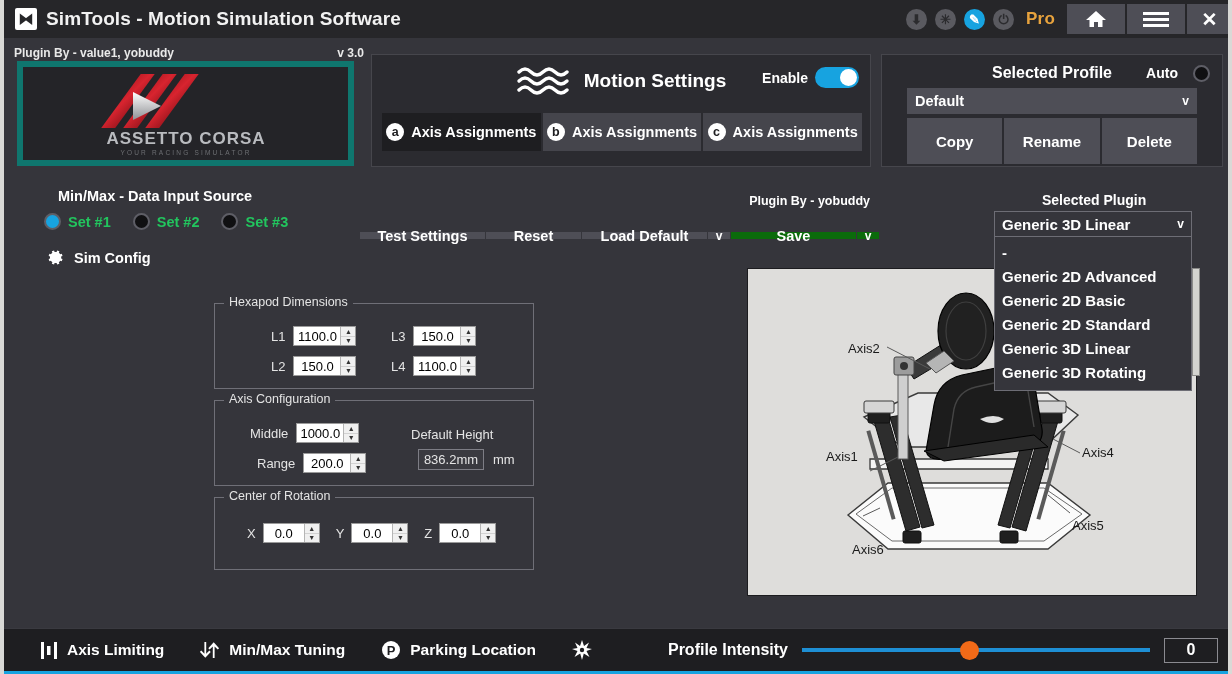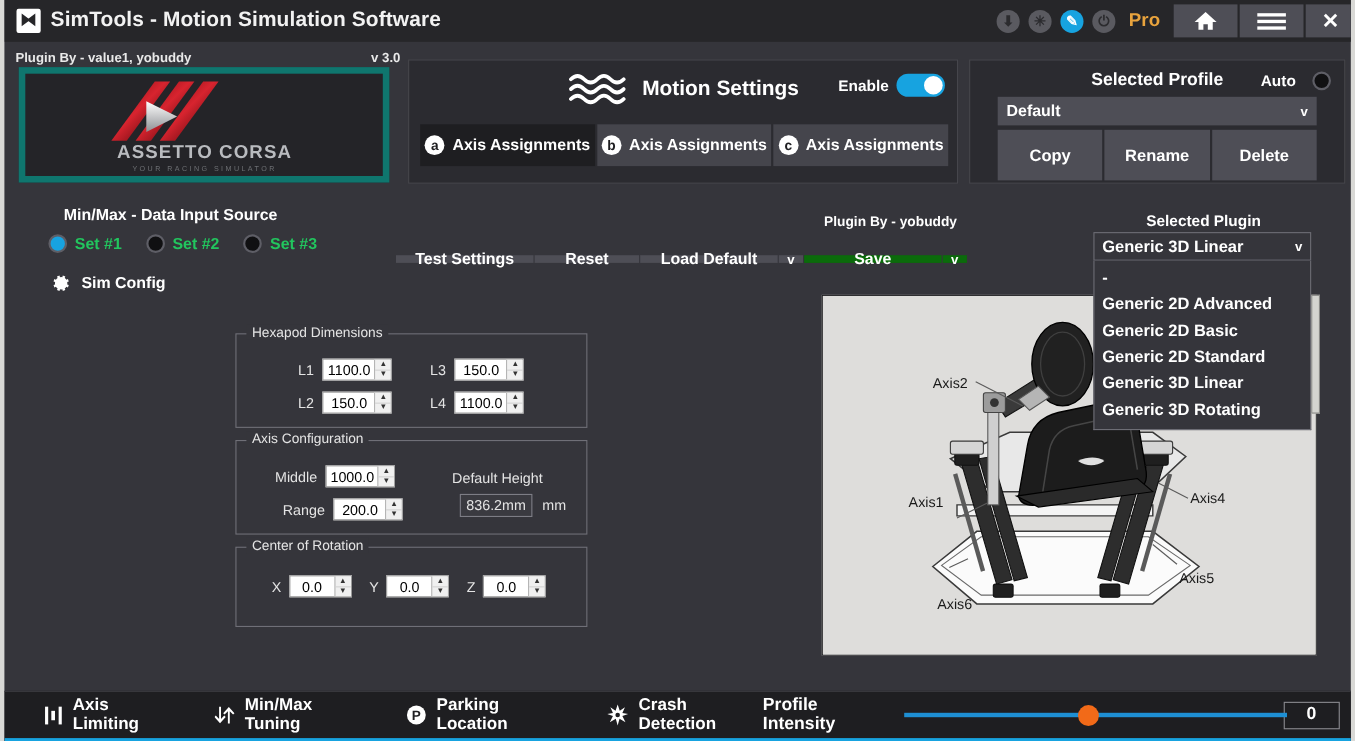--- a/index.html
+++ b/index.html
@@ -55,21 +55,21 @@
   .tb-btn.close { width:45px; margin-right:4px; font-size:19px; font-weight:bold; }
   .burger span { display:block; width:26px; height:3px; background:#fff; margin:3px 0; }
 
   
   .panel { position:absolute; background:#2b2b30; border:1px solid #46464c; }
 
   
   .logo-head {
     position:absolute; left:10px; top:45px; width:350px; height:15px;
     color:#e9e9e9; font-size:12px; font-weight:bold;
-    display:flex; justify-content:space-between; 
+    display:flex; justify-content:space-between; align-items:center;
   }
   .logo-box {
     position:absolute; left:13px; top:61px; width:337px; height:105px;
     background:#242428; border:6px solid #0f766e;
     display:flex; align-items:center; justify-content:center;
   }
   .ac-logo { position:relative; width:210px; height:96px; }
   .ac-logo svg { display:block; }
 
   
@@ -643,21 +643,20 @@
         <circle cx="10" cy="10" r="9" fill="#fff"></circle>
         <text x="10" y="15" font-family="Liberation Sans, sans-serif" font-size="13" font-weight="bold" fill="#1e1e21" text-anchor="middle">P</text>
       </svg>
       <span>Parking Location</span>
     </div>
     <div class="bb-item">
       <svg width="20" height="20" viewBox="0 0 20 20">
         <path fill="#fff" d="M10 0 L12 6 L17 2.5 L14.5 8 L20 9 L14.5 11 L17.5 17 L11.8 13.6 L10 20 L8.2 13.6 L2.5 17 L5.5 11 L0 9 L5.5 8 L3 2.5 L8 6 Z"></path>
         <circle cx="10" cy="10" r="2.2" fill="#1e1e21"></circle>
       </svg>
-      <span>Crash Detection</span>
     </div>
     <div class="pi-wrap">
       <span class="pi-lbl">Profile Intensity</span>
       <div class="slider">
         <div class="track"></div>
         <div class="thumb"></div>
       </div>
       <div class="pi-val">0</div>
     </div>
   </div>

